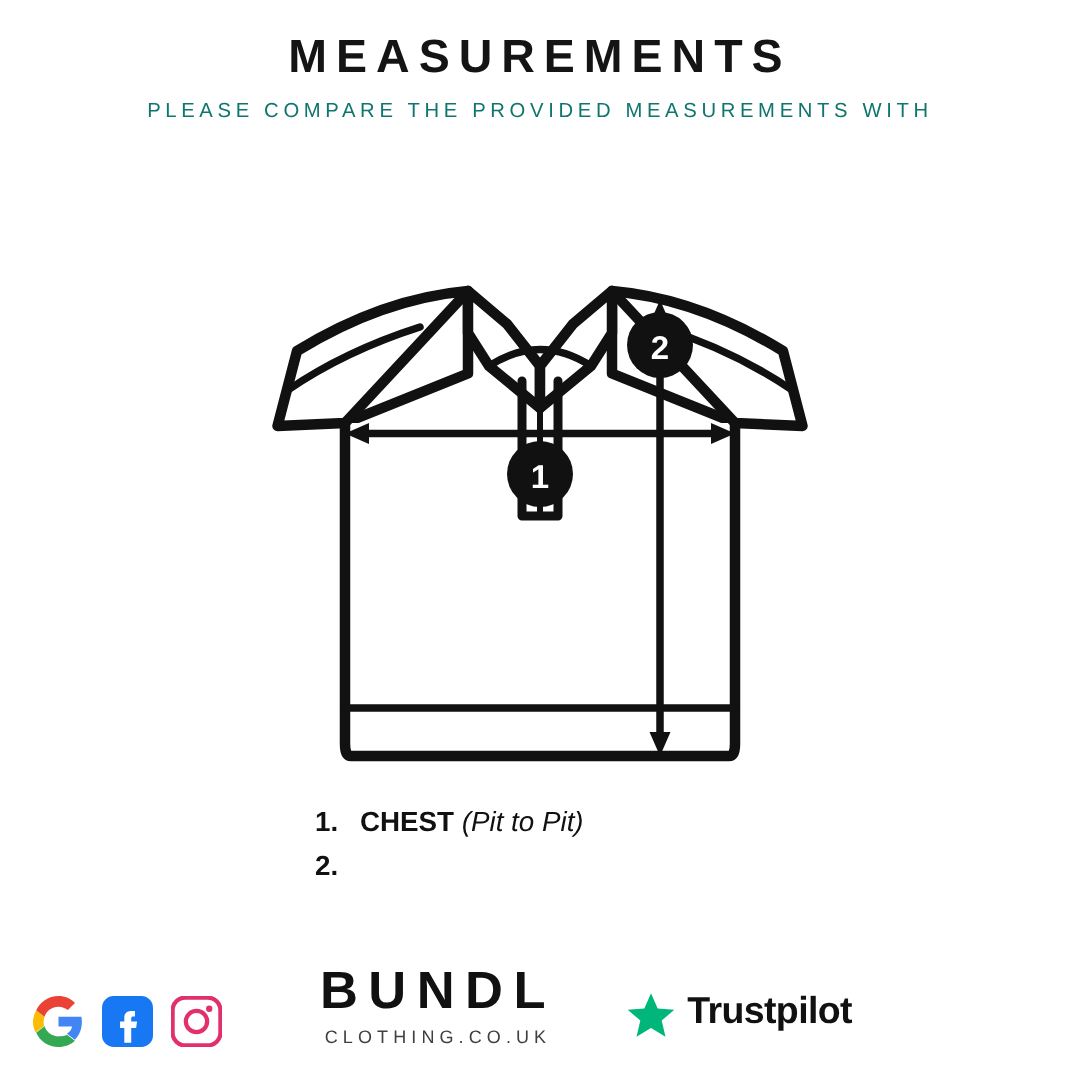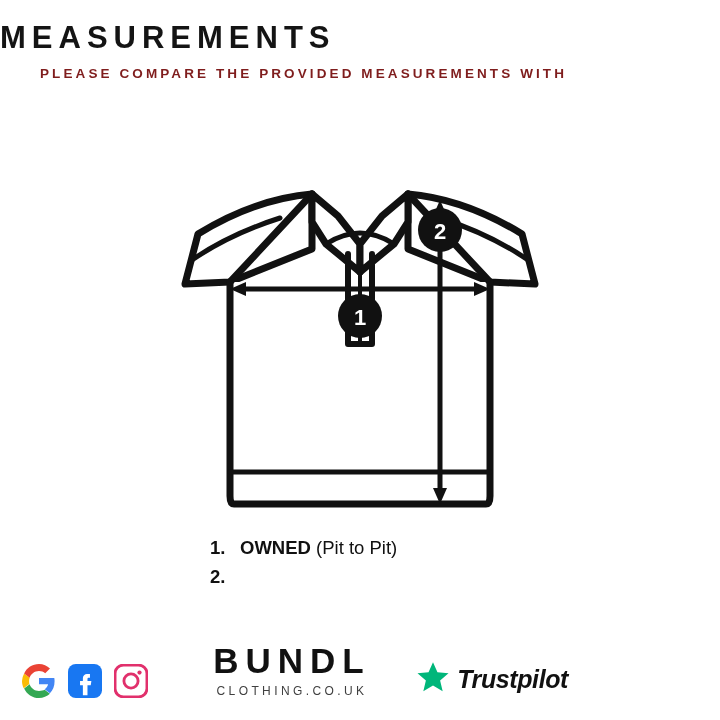--- a/index.html
+++ b/index.html
@@ -19,38 +19,38 @@
     position: relative;
     width: 720px;
     height: 720px;
     box-sizing: border-box;
     background: #ffffff;
   }
 
   
   .header {
     padding-top: 22px;
-    text-align: left;
+    text-align: center;
   }
   .title {
     font-size: 31px;
     font-weight: bold;
     letter-spacing: 6px;
     color: #141414;
     line-height: 1.05;
     margin: 0;
   }
   .subtitle {
     margin: 9px auto 0 auto;
     width: 640px;
     font-size: 13.5px;
-    font-weight: bold;
+    font-weight: normal;
     letter-spacing: 3.1px;
     line-height: 1.55;
-    color: #7f1d1d;
+    color: #0f766e;
   }
 
   
   .diagram-wrap {
     position: absolute;
     left: 0;
     top: 104px;
     width: 720px;
     height: 420px;
   }
@@ -82,20 +82,21 @@
     width: 30px;
     text-align: left;
     flex: 0 0 30px;
   }
   .legend-label {
     text-align: left;
     white-space: nowrap;
   }
   .legend-label .thin {
     font-weight: normal;
+    font-style: italic;
   }
 
   
   .footer {
     position: absolute;
     left: 0;
     bottom: 0;
     width: 584px;
     height: 92px;
   }
@@ -132,23 +133,22 @@
     font-size: 12px;
     letter-spacing: 3.4px;
     color: #404040;
   }
 
   .trustpilot {
     position: absolute;
     right: 16px;
     bottom: 26px;
     display: flex;
-    align-items: flex-end;
+    align-items: flex-start;
     gap: 7px;
-    font-style: italic;
   }
   .tp-name {
     font-size: 25px;
     font-weight: bold;
     letter-spacing: -0.4px;
     color: #111;
   }
 </style>
 </head>
 <body>
@@ -204,21 +204,21 @@
       </g>
       <circle cx="360" cy="126" r="22" fill="#111111"></circle>
       <text x="360" y="135" text-anchor="middle" font-family="Liberation Sans, sans-serif" font-size="22" font-weight="bold" fill="#ffffff">2</text>
     </svg>
   </div>
 
   <div class="legend">
     <div class="legend-row">
       <span class="legend-num">1.</span>
       <span class="legend-label">
-        <span>OWNED</span>
+        <span>CHEST</span>
         <span class="thin">(Pit to Pit)</span>
       </span>
     </div>
     <div class="legend-row">
       <span class="legend-num">2.</span>
     </div>
   </div>
 
   <div class="footer">
 

